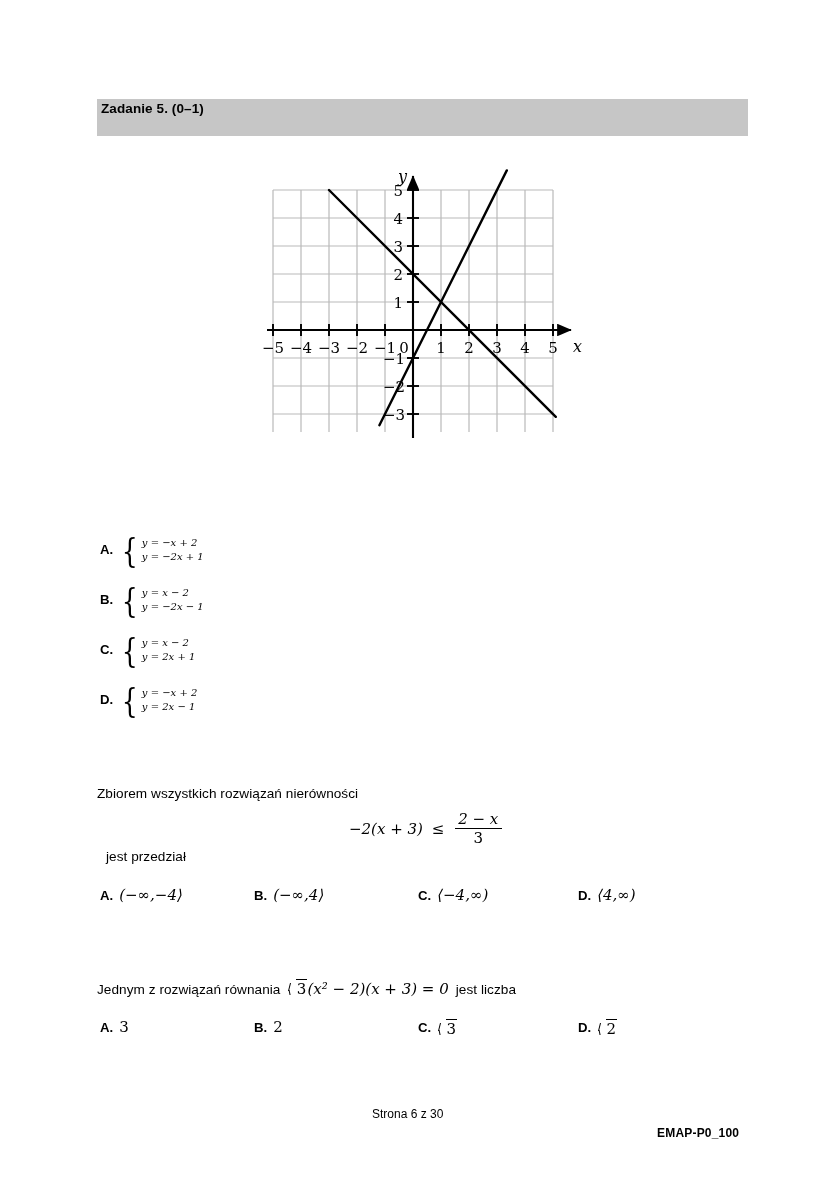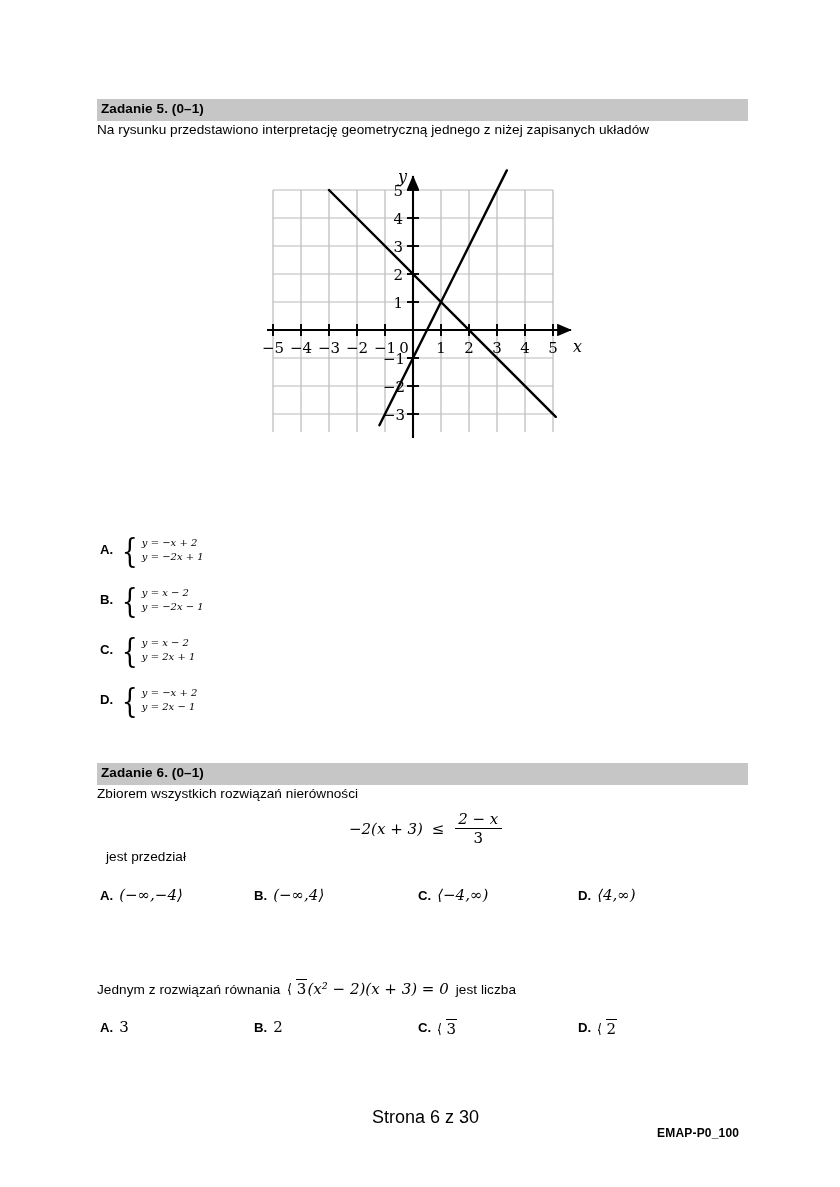--- a/index.html
+++ b/index.html
@@ -21,21 +21,21 @@
     left: 0; top: 0;
     width: 840px;
     height: 1187px;
   }
 
   
   .task-header {
     position: absolute;
     left: 97px;
     width: 651px;
-    height: 22px;
+    height: 37px;
     background: #c6c6c6;
     font-size: 13.5px;
     font-weight: bold;
     line-height: 20px;
     padding-left: 4px;
     box-sizing: border-box;
     letter-spacing: 0.1px;
   }
 
   .body-text {
@@ -137,37 +137,36 @@
     position: absolute;
     left: 255px;
     top: 168px;
     width: 330px;
     height: 276px;
   }
 
   
   .footer-page {
     position: absolute;
-    font-size: 18px;
+    font-size: 12px;
   }
   .footer-code {
     position: absolute;
     font-size: 12px;
     font-weight: bold;
     letter-spacing: 0.2px;
   }
 </style>
 </head>
 <body>
 
 <div class="page">
 
   <div class="task-header" style="top:99px;">Zadanie 5. (0–1)</div>
 
-  <div class="body-text" style="left:97px; top:120px; width:656px;">Na rysunku przedstawiono interpretację geometryczną jednego z niżej zapisanych układów</div>
 
   <div id="figure">
     <svg width="330" height="276" viewBox="0 0 330 276">
       <defs>
         <marker id="arrowhead" markerWidth="7" markerHeight="6" refX="6.6" refY="3" orient="auto">
           <polygon points="0,0 7,3 0,6" fill="#000"></polygon>
         </marker>
       </defs>
 
       <g stroke="#b9b9b9" stroke-width="1.2">
@@ -293,21 +292,20 @@
     <span class="opt-letter">D.</span>
     <span class="system">
       <span class="brace">{</span>
       <span class="eqs math mi">
         <span style="display:block">y = −x + 2</span>
         <span style="display:block">y = 2x − 1</span>
       </span>
     </span>
   </div>
 
-  <div class="task-header" style="top:763px;">Zadanie 6. (0–1)</div>
 
   <div class="body-text" style="left:97px; top:784px; width:656px;">Zbiorem wszystkich rozwiązań nierówności</div>
 
   <div class="math" style="position:absolute; left:349px; top:812px;">
     <span class="mi">−2(x + 3)</span>
     <span style="margin:0 4px;">≤</span>
     <span class="frac">
       <span class="num mi">2 − x</span>
       <span class="den">3</span>
     </span>

